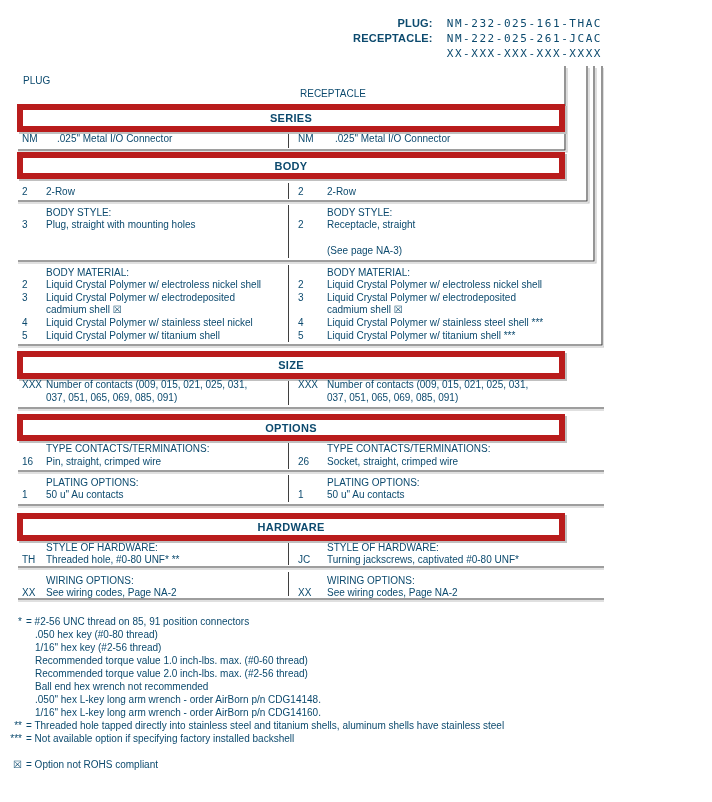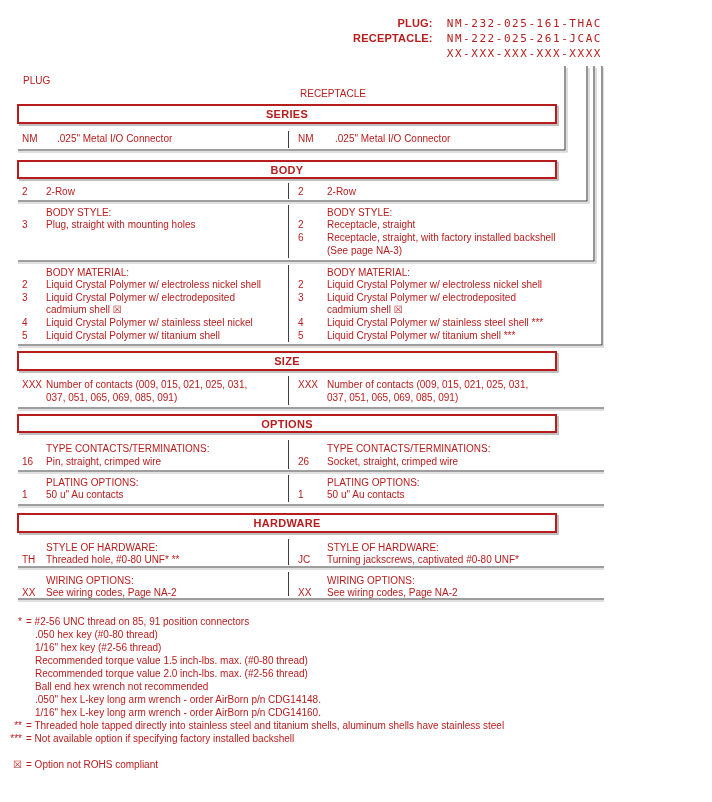--- a/index.html
+++ b/index.html
@@ -1,32 +1,32 @@
 <!DOCTYPE html>
 <html><head>
 <meta charset="utf-8">
 <style>
   html,body { margin:0; padding:0; background:#fff; }
   .page {
     position:relative; width:604px; height:802px; background:#ffffff;
-    font-family:"Liberation Sans", sans-serif; color:#b91c1c; overflow:hidden;border-radius:11px;
+    font-family:"Liberation Sans", sans-serif; color:#0c4a6e; overflow:hidden;border-radius:11px;
   }
   .t { position:absolute; font-size:10px; line-height:12px; white-space:nowrap; }
   .pl { left:22px; }
   .pr { left:298px; }
   .hl { left:46px; }
   .hr { left:327px; }
   .cd  { display:inline-block; width:24px; }
   .cd2 { display:inline-block; width:29px; }
   .cdw  { width:35px; }
   .cdw2 { width:37px; }
   .collabel { position:absolute; font-size:10px; white-space:nowrap; }
   .secbox {
     position:absolute; left:17px; width:536px;
-    border:2px solid #b91c1c; background:#fff;
+    border:6px solid #b91c1c; background:#fff;
     box-shadow:2px 2px 0 0 #c0c0c0;
     display:flex; align-items:center; justify-content:center;
   }
   .secbox span { font-size:11px; font-weight:bold; letter-spacing:.3px; }
   .pn-row { position:absolute; right:2px; display:flex; align-items:baseline; }
   .pn-label { font-size:11px; font-weight:bold; margin-right:14px; letter-spacing:.2px; }
   .pn-value {
     font-family:"DejaVu Sans Mono", monospace; font-size:11px; letter-spacing:1.55px;
   }
   .lines { position:absolute; left:0; top:0; pointer-events:none; }
@@ -95,40 +95,37 @@
   <div class="secbox" style="top:104px;height:16px">
     <span>SERIES</span>
   </div>
   <div class="t pl" style="top:133px">
     <span class="cd cdw">NM</span><span>.025" Metal I/O Connector</span>
   </div>
   <div class="t pr" style="top:133px">
     <span class="cd2 cdw2">NM</span><span>.025" Metal I/O Connector</span>
   </div>
 
-  <div class="secbox" style="top:160px;height:15px">
+  <div class="secbox" style="top:152px;height:15px">
     <span>BODY</span>
   </div>
   <div class="t pl" style="top:186px">
     <span class="cd">2</span><span>2-Row</span>
   </div>
   <div class="t pr" style="top:186px">
     <span class="cd2">2</span><span>2-Row</span>
   </div>
   <div class="t hl" style="top:207px">BODY STYLE:</div>
   <div class="t hr" style="top:207px">BODY STYLE:</div>
   <div class="t pl" style="top:219px">
     <span class="cd">3</span><span>Plug, straight with mounting holes</span>
   </div>
   <div class="t pr" style="top:219px">
     <span class="cd2">2</span><span>Receptacle, straight</span>
   </div>
-  <div class="t pr" style="top:232px">
-    <span class="cd2">6</span><span>Receptacle, straight, with factory installed backshell</span>
-  </div>
   <div class="t hr" style="top:245px">(See page NA-3)</div>
 
   <div class="t hl" style="top:267px">BODY MATERIAL:</div>
   <div class="t hr" style="top:267px">BODY MATERIAL:</div>
   <div class="t pl" style="top:279px">
     <span class="cd">2</span><span>Liquid Crystal Polymer w/ electroless nickel shell</span>
   </div>
   <div class="t pr" style="top:279px">
     <span class="cd2">2</span><span>Liquid Crystal Polymer w/ electroless nickel shell</span>
   </div>
@@ -213,21 +210,21 @@
     <div class="fn">
         <span class="fnm"></span>
         <span class="fnt cont">.050 hex key (#0-80 thread)</span>
       </div>
     <div class="fn">
         <span class="fnm"></span>
         <span class="fnt cont">1/16" hex key (#2-56 thread)</span>
       </div>
     <div class="fn">
         <span class="fnm"></span>
-        <span class="fnt cont">Recommended torque value 1.5 inch-lbs. max. (#0-80 thread)</span>
+        <span class="fnt cont">Recommended torque value 1.0 inch-lbs. max. (#0-60 thread)</span>
       </div>
     <div class="fn">
         <span class="fnm"></span>
         <span class="fnt cont">Recommended torque value 2.0 inch-lbs. max. (#2-56 thread)</span>
       </div>
     <div class="fn">
         <span class="fnm"></span>
         <span class="fnt cont">Ball end hex wrench not recommended</span>
       </div>
     <div class="fn">

